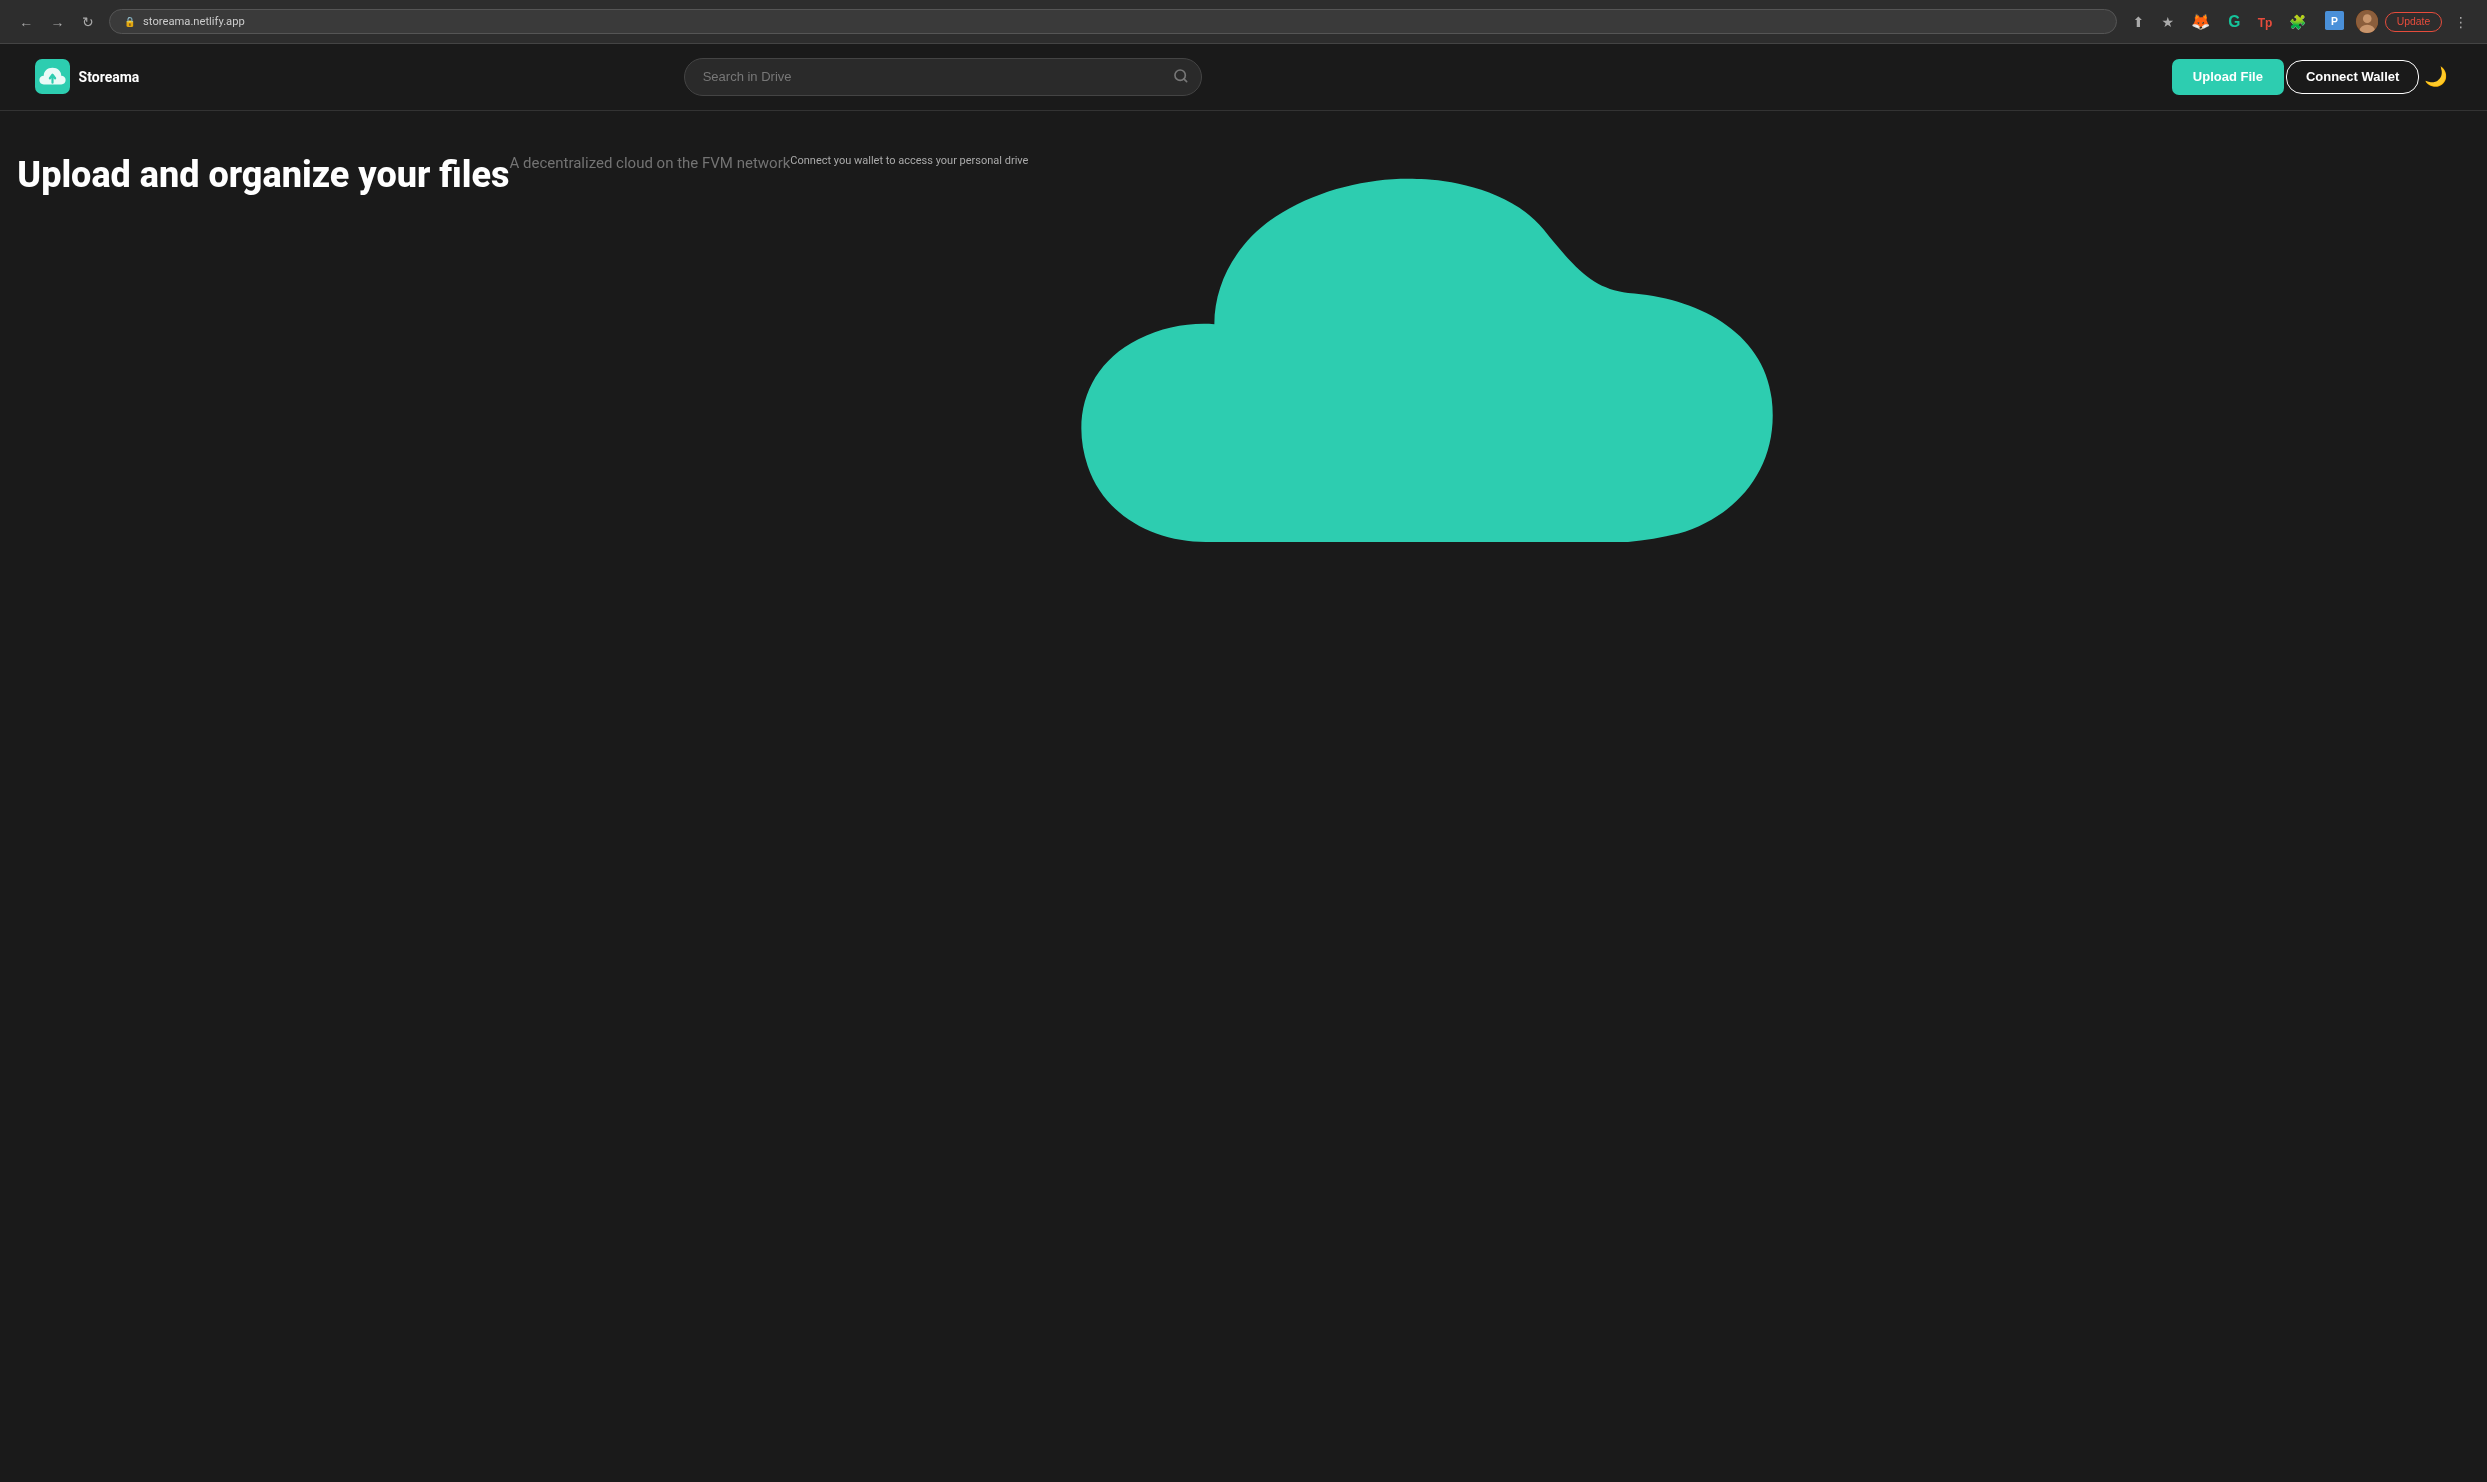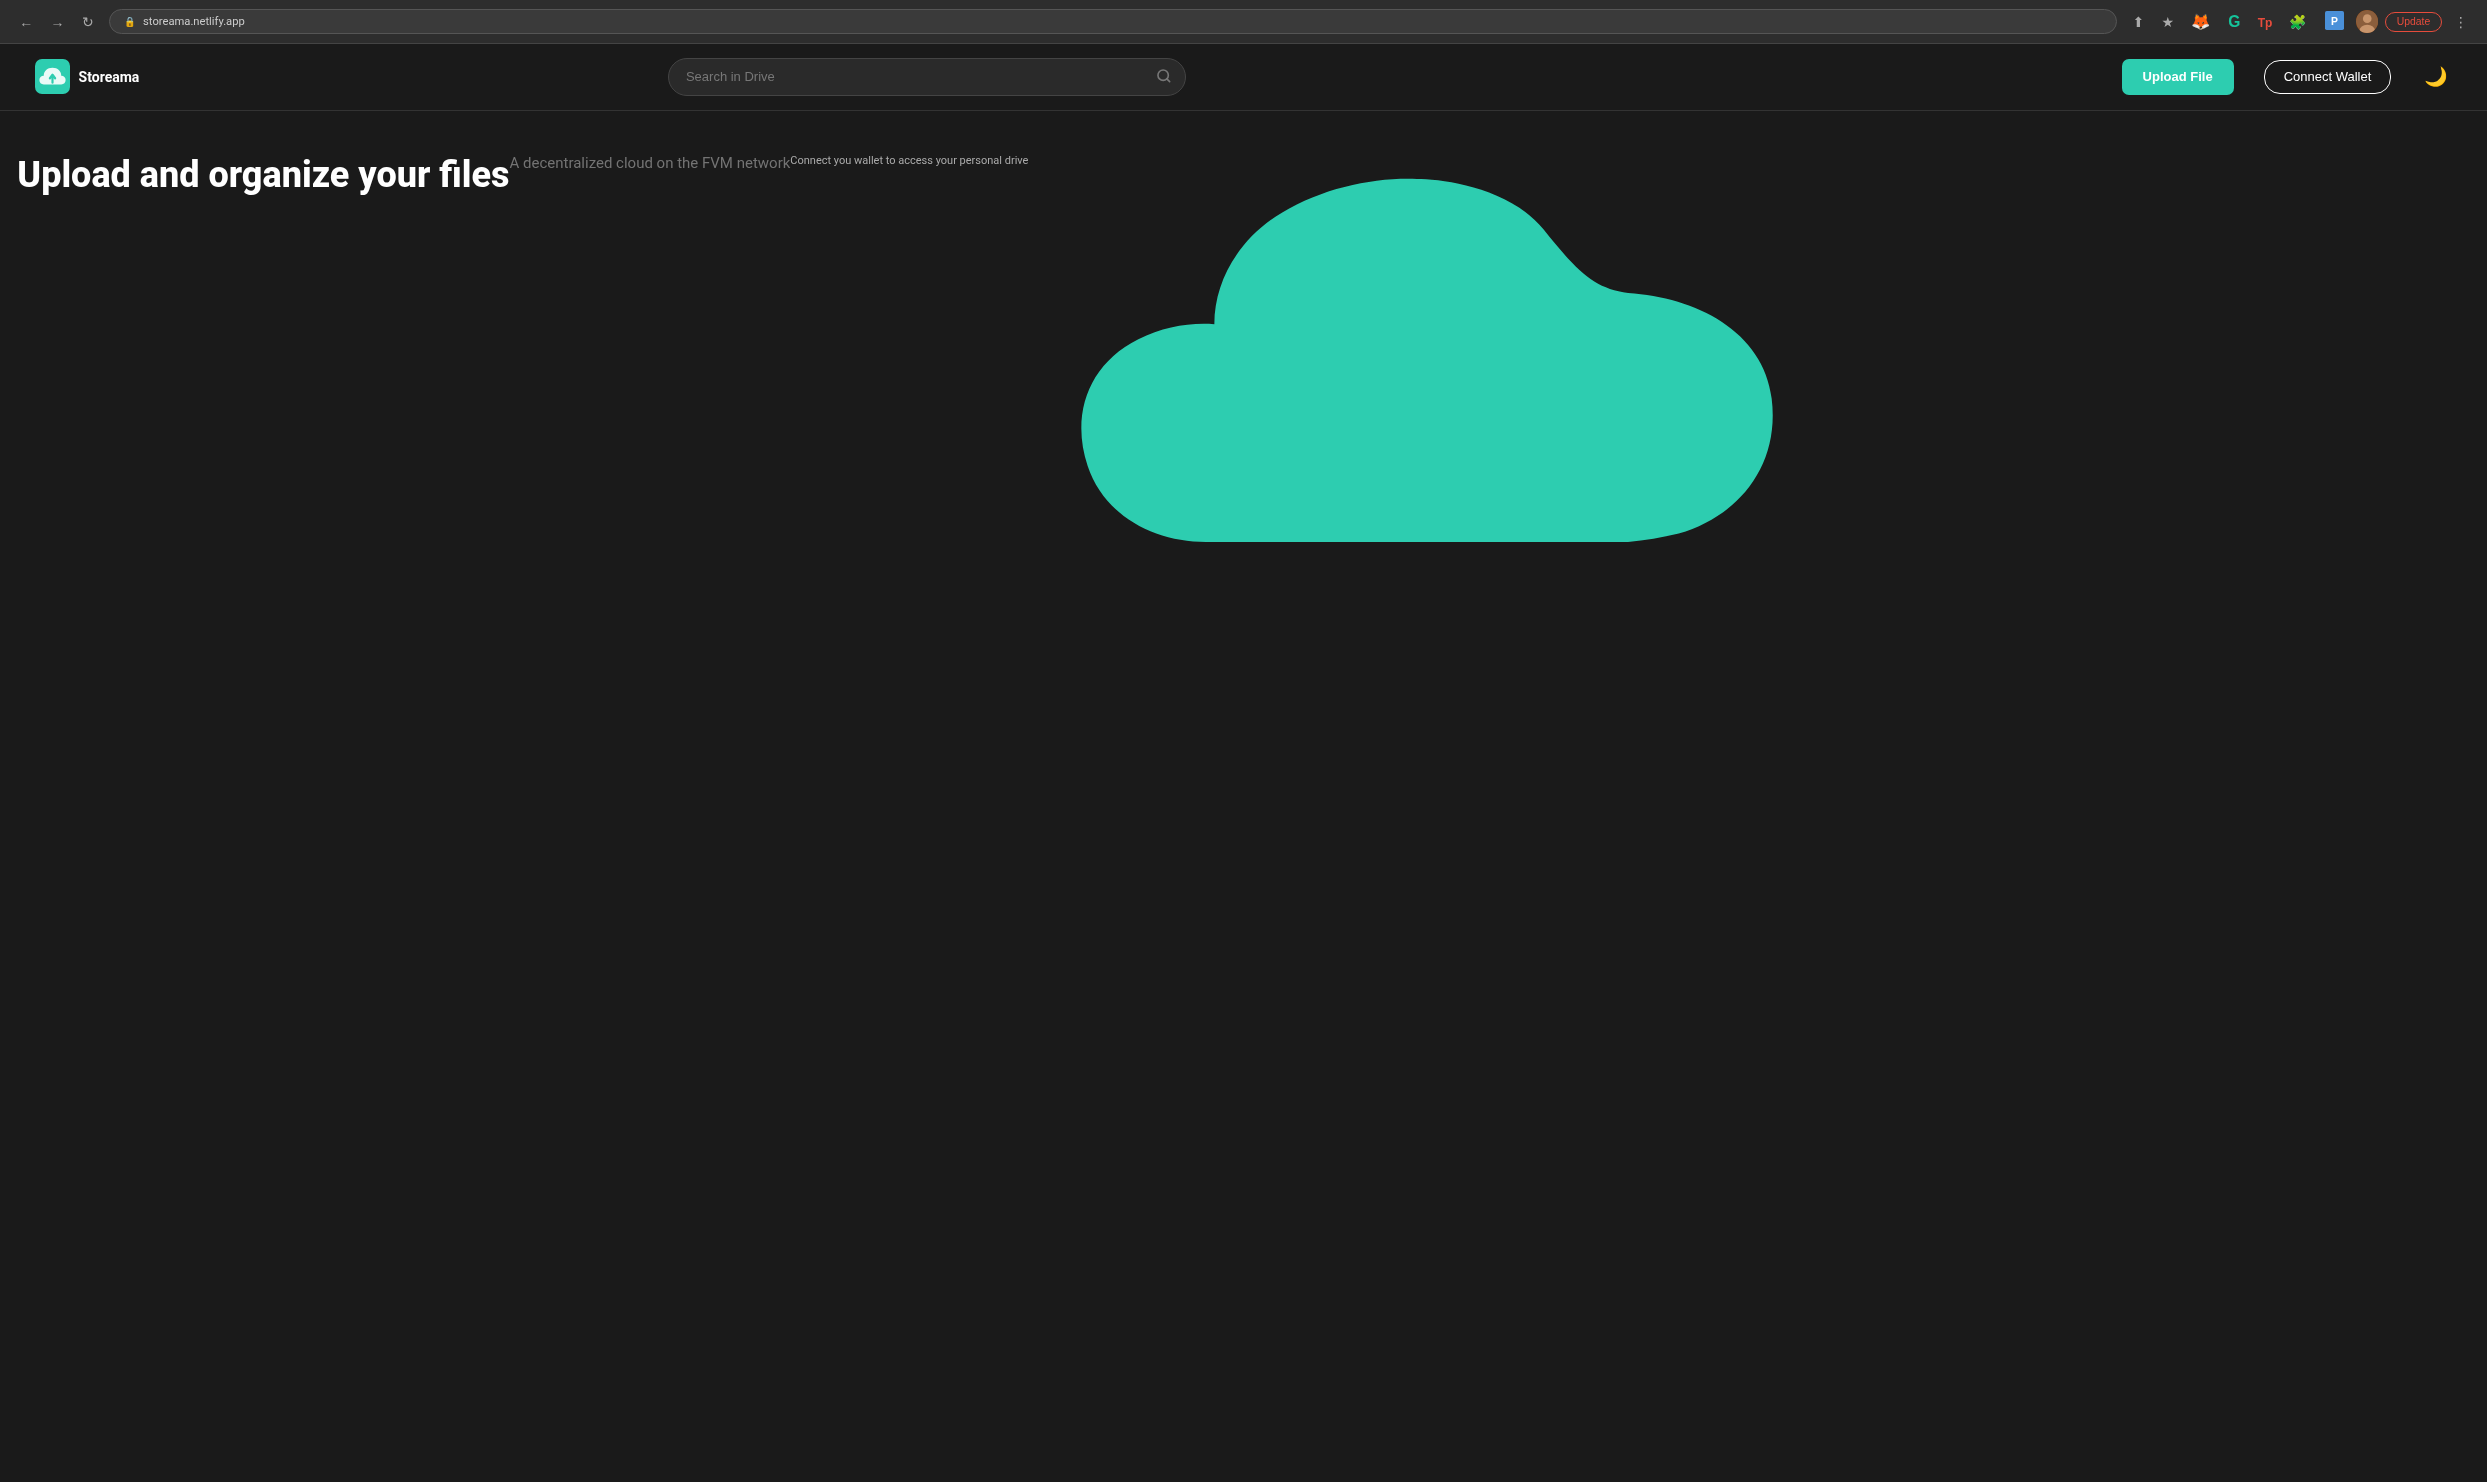--- a/index.html
+++ b/index.html
@@ -163,21 +163,21 @@
     .search-icon {
       position: absolute;
       right: 14px;
       color: #777;
       font-size: 14px;
     }
 
     .header-actions {
       display: flex;
       align-items: center;
-      gap: 30px;
+      gap: 2px;
       margin-left: auto;
     }
 
     .upload-btn {
       background: #2dcdb0;
       color: #fff;
       border: none;
       border-radius: 7px;
       padding: 10.4px 21px;
       font-size: 13px;
@@ -186,21 +186,21 @@
       white-space: nowrap;
     }
 
     .connect-wallet-btn {
       background: transparent;
       color: #fff;
       border: 1.7px solid #fff;
       border-radius: 16px;
       padding: 8.6px 19px;
       font-size: 13px;
-      font-weight: 400;
+      font-weight: 700;
       cursor: pointer;
       white-space: nowrap;
     }
 
     .theme-toggle {
       background: none;
       border: none;
       color: #fff;
       font-size: 19px;
       cursor: pointer;

